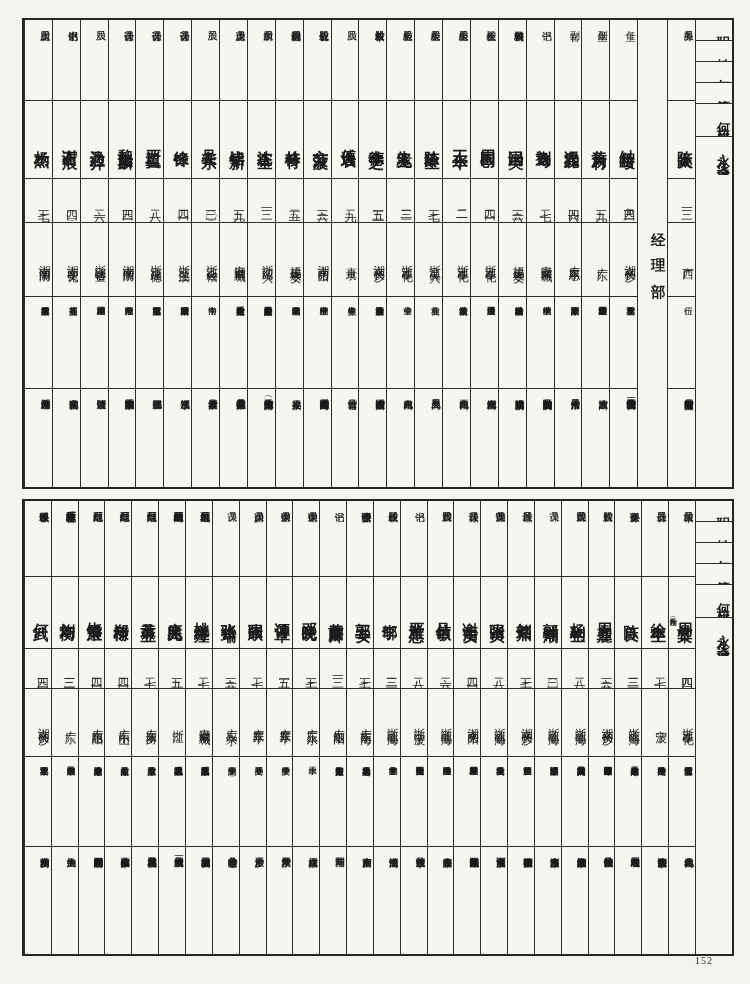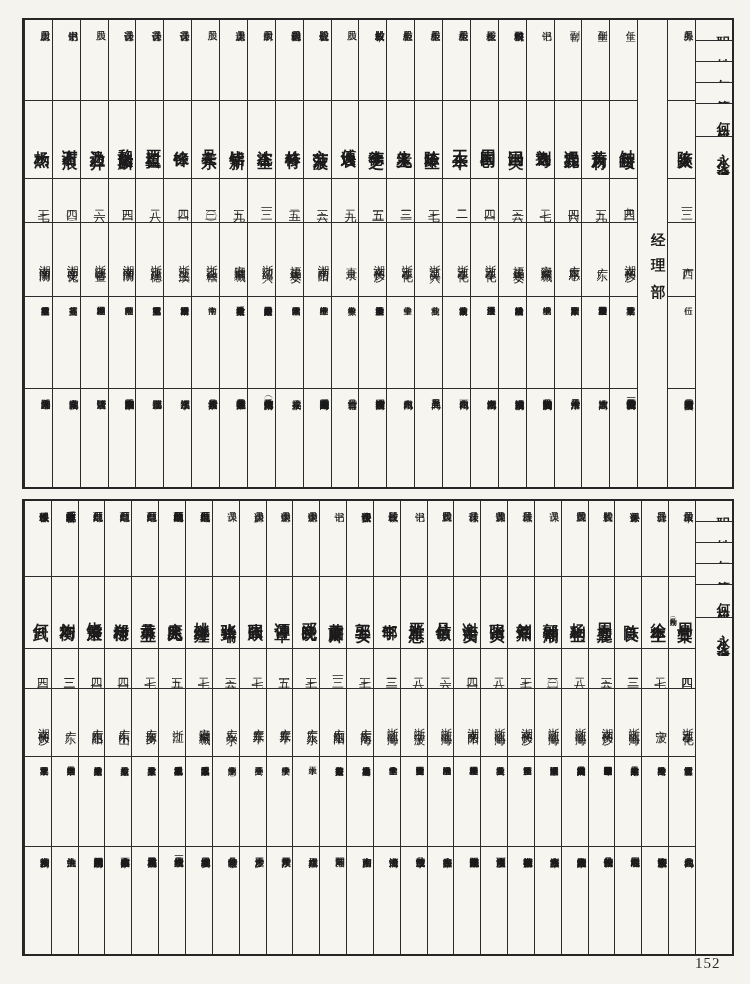--- a/index.html
+++ b/index.html
@@ -22,21 +22,21 @@
   .cell.age{height:var(--h3);font-size:12px;text-align:center;}
   .cell.origin{height:var(--h4);font-size:11.5px;text-align:center;letter-spacing:2px;}
   .cell.school{height:var(--h5);font-size:8.5px;}
   .cell.addr{height:var(--h6);font-size:9.5px;}
   .nblock{display:block;}
   .note{font-size:7px;font-weight:normal;letter-spacing:0;display:block;line-height:1.05;}
   .agenote{font-size:7.5px;display:inline;}
   .headcol .cell{font-size:13.5px;font-weight:bold;text-align:center;letter-spacing:6px;padding-top:6px;}
   .seccell{height:100%;writing-mode:vertical-rl;text-orientation:upright;font-size:14.5px;font-weight:bold;
            text-align:center;letter-spacing:26px;padding-top:10px;box-sizing:border-box;}
-  .pagenum{position:absolute;left:695px;top:955px;font-size:15px;letter-spacing:1px;color:#2a2a2a;}
+  .pagenum{position:absolute;left:695px;top:955px;font-size:10px;letter-spacing:1px;color:#2a2a2a;}
 </style>
 </head>
 <body>
 
 <div class="page">
 
   <div class="vtable t-top">
     <div class="col headcol">
 
         <div class="cell"><span>职别</span></div>

